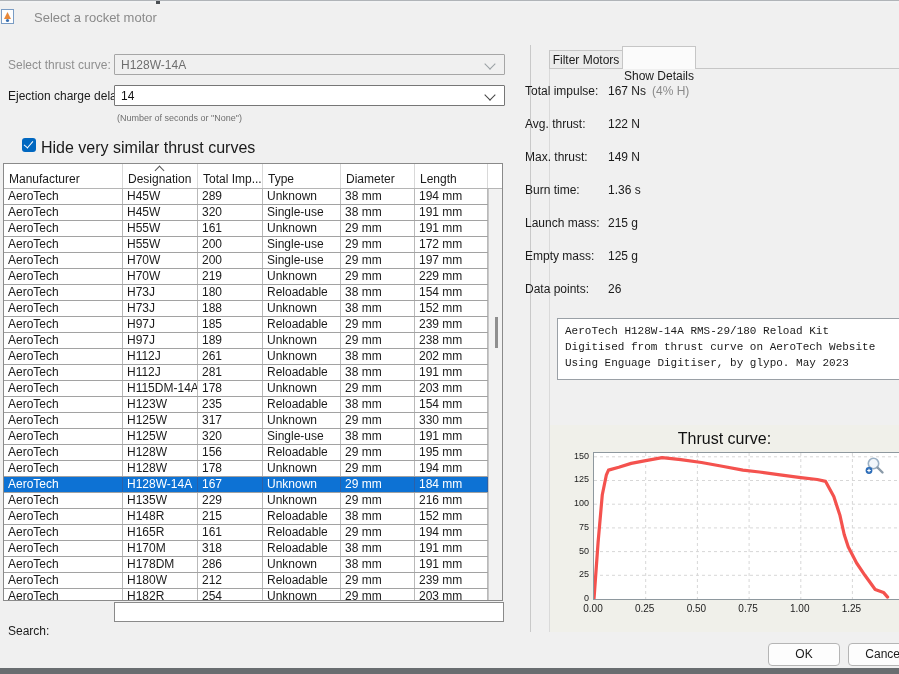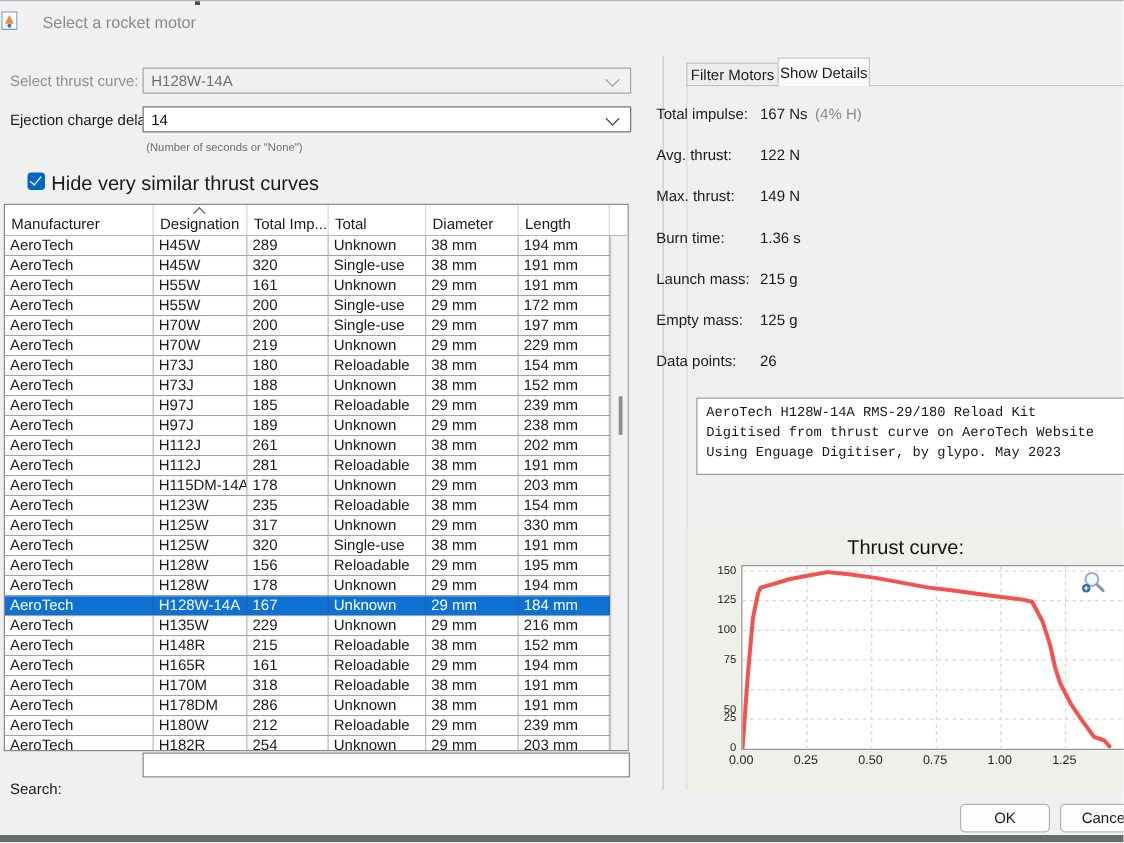--- a/index.html
+++ b/index.html
@@ -38,21 +38,21 @@
   .c0{width:119px;} .c1{width:75px;} .c2{width:65px;} .c3{width:78px;} .c4{width:74px;} .c5{width:73px;}
   #vsb{position:absolute;left:484px;top:25px;width:14px;bottom:0;background:#f2f2f2;border-left:1px solid #c8c8c8;}
   #vsb .thumb{position:absolute;left:6px;top:128px;width:3px;height:31px;background:#8f8f8f;}
   
   #searchinput{position:absolute;left:114px;top:602px;width:390px;height:20px;box-sizing:border-box;border:1px solid #8a8a8a;background:#fff;font:12px "Liberation Sans",sans-serif;padding:0 5px;}
   
   .vdivider{position:absolute;left:530px;top:45px;width:1px;height:587px;background:#c9c9c9;}
   
   .tab{position:absolute;box-sizing:border-box;font-size:12px;text-align:center;border:1px solid #c6c6c6;border-bottom:none;}
   #tab-filter{left:549px;top:50px;width:74px;height:19px;background:#ececec;padding-top:2px;z-index:1;}
-  #tab-details{left:622px;top:46px;width:74px;height:23px;background:#fbfbfb;padding-top:4px;z-index:3;}
+  #tab-details{left:622px;top:46px;width:74px;height:23px;background:#fbfbfb;padding-top:22px;z-index:3;}
   .tabline{position:absolute;left:549px;top:68px;width:350px;height:1px;background:#c6c6c6;z-index:2;}
   .panelborder{position:absolute;left:549px;top:68px;width:1px;height:564px;background:#dadada;}
   
   .drow{position:absolute;left:525px;height:16px;font-size:12px;white-space:nowrap;}
   .drow .dlabel{display:inline-block;width:82px;}
   .drow .dvalue{position:absolute;left:83px;}
   .dextra{color:#8a8a8a;margin-left:6px;}
   
   #descbox{position:absolute;left:557px;top:318px;width:346px;height:62px;box-sizing:border-box;background:#fff;border:1px solid #9aa0a6;padding:4px 7px;font-family:"Liberation Mono",monospace;font-size:11px;line-height:16px;color:#1a1a1a;white-space:nowrap;overflow:hidden;}
   
@@ -103,21 +103,21 @@
   <div class="cb">
       <span class="mark"></span>
     </div>
   <span class="cblabel">Hide very similar thrust curves</span>
 
   <div id="mtable">
     <div id="thead">
         <div class="hcell c0"><span>Manufacturer</span></div>
         <div class="hcell c1"><span class="sortcaret"></span><span>Designation</span></div>
         <div class="hcell c2"><span>Total Imp...</span></div>
-        <div class="hcell c3"><span>Total</span></div>
+        <div class="hcell c3"><span>Type</span></div>
         <div class="hcell c4"><span>Diameter</span></div>
         <div class="hcell c5"><span>Length</span></div>
       </div>
     <div id="rows">
         <div class="trow">
           <div class="tcell c0">AeroTech</div>
           <div class="tcell c1">H45W</div>
           <div class="tcell c2">289</div>
           <div class="tcell c3">Unknown</div>
           <div class="tcell c4">38 mm</div>
@@ -353,21 +353,21 @@
       <div>AeroTech H128W-14A RMS-29/180 Reload Kit</div>
       <div>Digitised from thrust curve on AeroTech Website</div>
       <div>Using Enguage Digitiser, by glypo. May 2023</div>
     </div>
 
   <div id="chartpanel">
     <div id="charttitle">Thrust curve:</div>
     <div id="yticks">
         <div class="ytick" style="top: 168px;">0</div>
         <div class="ytick" style="top: 144.299px;">25</div>
-        <div class="ytick" style="top: 120.597px; margin-top: 16px;">50</div>
+        <div class="ytick" style="top: 120.597px;">50</div>
         <div class="ytick" style="top: 96.8961px;">75</div>
         <div class="ytick" style="top: 73.1948px;">100</div>
         <div class="ytick" style="top: 49.4935px;">125</div>
         <div class="ytick" style="top: 25.7922px;">150</div>
       </div>
     <div id="xticks">
         <div class="xtick" style="left: 28px;">0.00</div>
         <div class="xtick" style="left: 79.6892px;">0.25</div>
         <div class="xtick" style="left: 131.378px;">0.50</div>
         <div class="xtick" style="left: 183.068px;">0.75</div>

